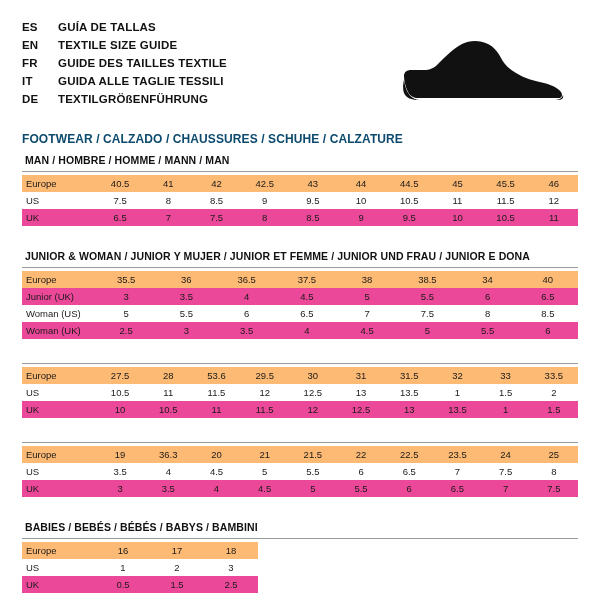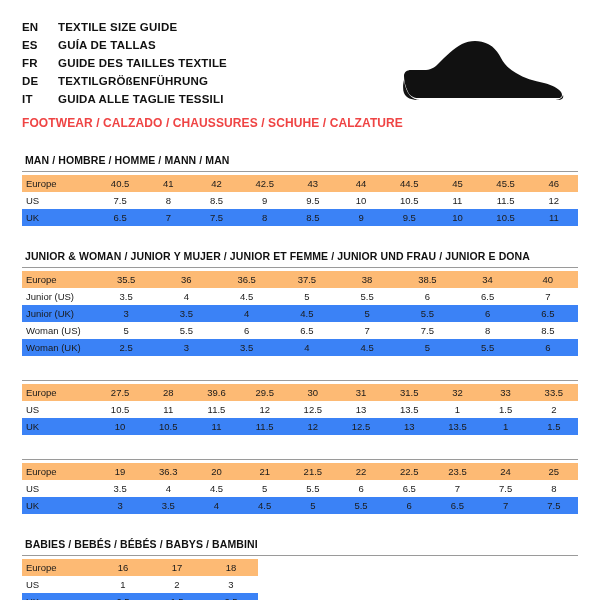--- a/index.html
+++ b/index.html
@@ -50,22 +50,22 @@
     position: absolute;
     top: 18px;
     right: 10px;
     width: 210px;
     height: 80px;
   }
   .section-title {
     font-size: 12px;
     font-weight: bold;
     letter-spacing: 0.1px;
-    margin-top: 8px;
-    color: #ef4444;
+    margin-top: 24px;
+    color: #0c4a6e;
   }
 
   
   .block {
     margin-top: 24px;
   }
   .block-title {
     font-size: 10.5px;
     font-weight: bold;
     color: #111;
@@ -90,50 +90,50 @@
     white-space: nowrap;
   }
   table.sizes td.lbl {
     text-align: left;
     padding-left: 4px;
   }
   tr.shaded td {
     background: #fdba74;
   }
   tr.zebra td {
-    background: #3b82f6;
+    background: #ec4899;
   }
 </style>
 </head>
 <body>
 
 <div class="page">
 
   <div class="header">
     <table class="lang-table">
       <tbody>
         <tr>
+          <td class="lang-code">ES</td>
+          <td class="lang-title">GUÍA DE TALLAS</td>
+        </tr>
+        <tr>
           <td class="lang-code">EN</td>
           <td class="lang-title">TEXTILE SIZE GUIDE</td>
-        </tr>
-        <tr>
-          <td class="lang-code">ES</td>
-          <td class="lang-title">GUÍA DE TALLAS</td>
         </tr>
         <tr>
           <td class="lang-code">FR</td>
           <td class="lang-title">GUIDE DES TAILLES TEXTILE</td>
         </tr>
         <tr>
+          <td class="lang-code">IT</td>
+          <td class="lang-title">GUIDA ALLE TAGLIE TESSILI</td>
+        </tr>
+        <tr>
           <td class="lang-code">DE</td>
           <td class="lang-title">TEXTILGRÖßENFÜHRUNG</td>
-        </tr>
-        <tr>
-          <td class="lang-code">IT</td>
-          <td class="lang-title">GUIDA ALLE TAGLIE TESSILI</td>
         </tr>
       </tbody>
     </table>
 
     <div class="shoe-wrap">
       <svg viewBox="0 0 210 80" width="210" height="80" aria-hidden="true">
         <path fill="#111111" d="M60 62 C56 62 52 60 50 56 C47 50 46 44 46 40 C46 36 49 34 53 34 L66 34 C72 34 76 32 80 28 C88 20 96 12 104 8 C112 4 122 4 130 8 C136 11 140 16 143 22 C146 28 151 33 158 37 C166 42 176 45 186 47 C194 49 200 52 203 56 C205 59 204 62 200 62 Z"></path>
         <path fill="#111111" d="M46 44 C46 44 44 52 46 57 C48 62 54 64 60 64 L200 64 C204 64 206 62 205 59 C204 63 200 64 196 64 L62 64 C54 64 48 58 46 44 Z"></path>
       </svg>
     </div>
@@ -222,31 +222,20 @@
               <td class="lbl">Europe</td>
               <td>35.5</td>
               <td>36</td>
               <td>36.5</td>
               <td>37.5</td>
               <td>38</td>
               <td>38.5</td>
               <td>34</td>
               <td>40</td>
             </tr>
-            <tr class="">
-              <td class="lbl">Junior (US)</td>
-              <td>3.5</td>
-              <td>4</td>
-              <td>4.5</td>
-              <td>5</td>
-              <td>5.5</td>
-              <td>6</td>
-              <td>6.5</td>
-              <td>7</td>
-            </tr>
             <tr class="zebra">
               <td class="lbl">Junior (UK)</td>
               <td>3</td>
               <td>3.5</td>
               <td>4</td>
               <td>4.5</td>
               <td>5</td>
               <td>5.5</td>
               <td>6</td>
               <td>6.5</td>
@@ -290,21 +279,21 @@
             <col style="width: 48.2px;">
             <col style="width: 48.2px;">
             <col style="width: 48.2px;">
             <col style="width: 48.2px;">
           </colgroup>
           <tbody>
             <tr class="shaded">
               <td class="lbl">Europe</td>
               <td>27.5</td>
               <td>28</td>
-              <td>39.6</td>
+              <td>53.6</td>
               <td>29.5</td>
               <td>30</td>
               <td>31</td>
               <td>31.5</td>
               <td>32</td>
               <td>33</td>
               <td>33.5</td>
             </tr>
             <tr class="">
               <td class="lbl">US</td>

